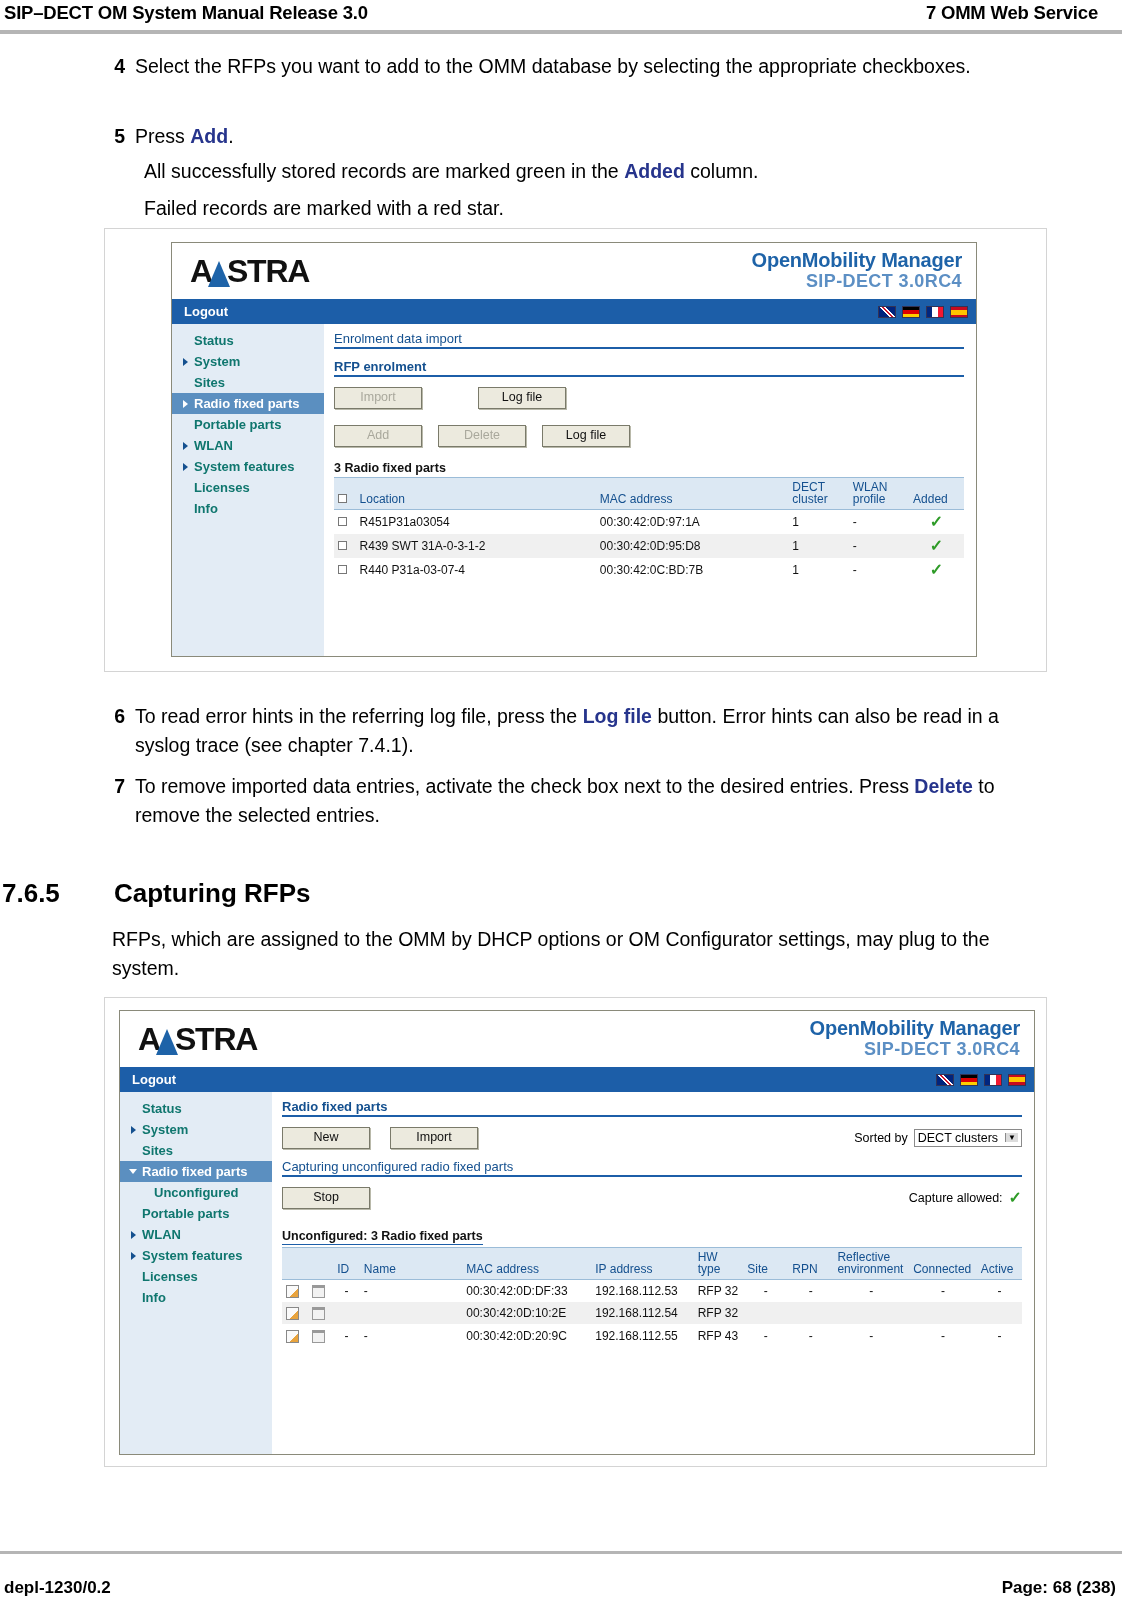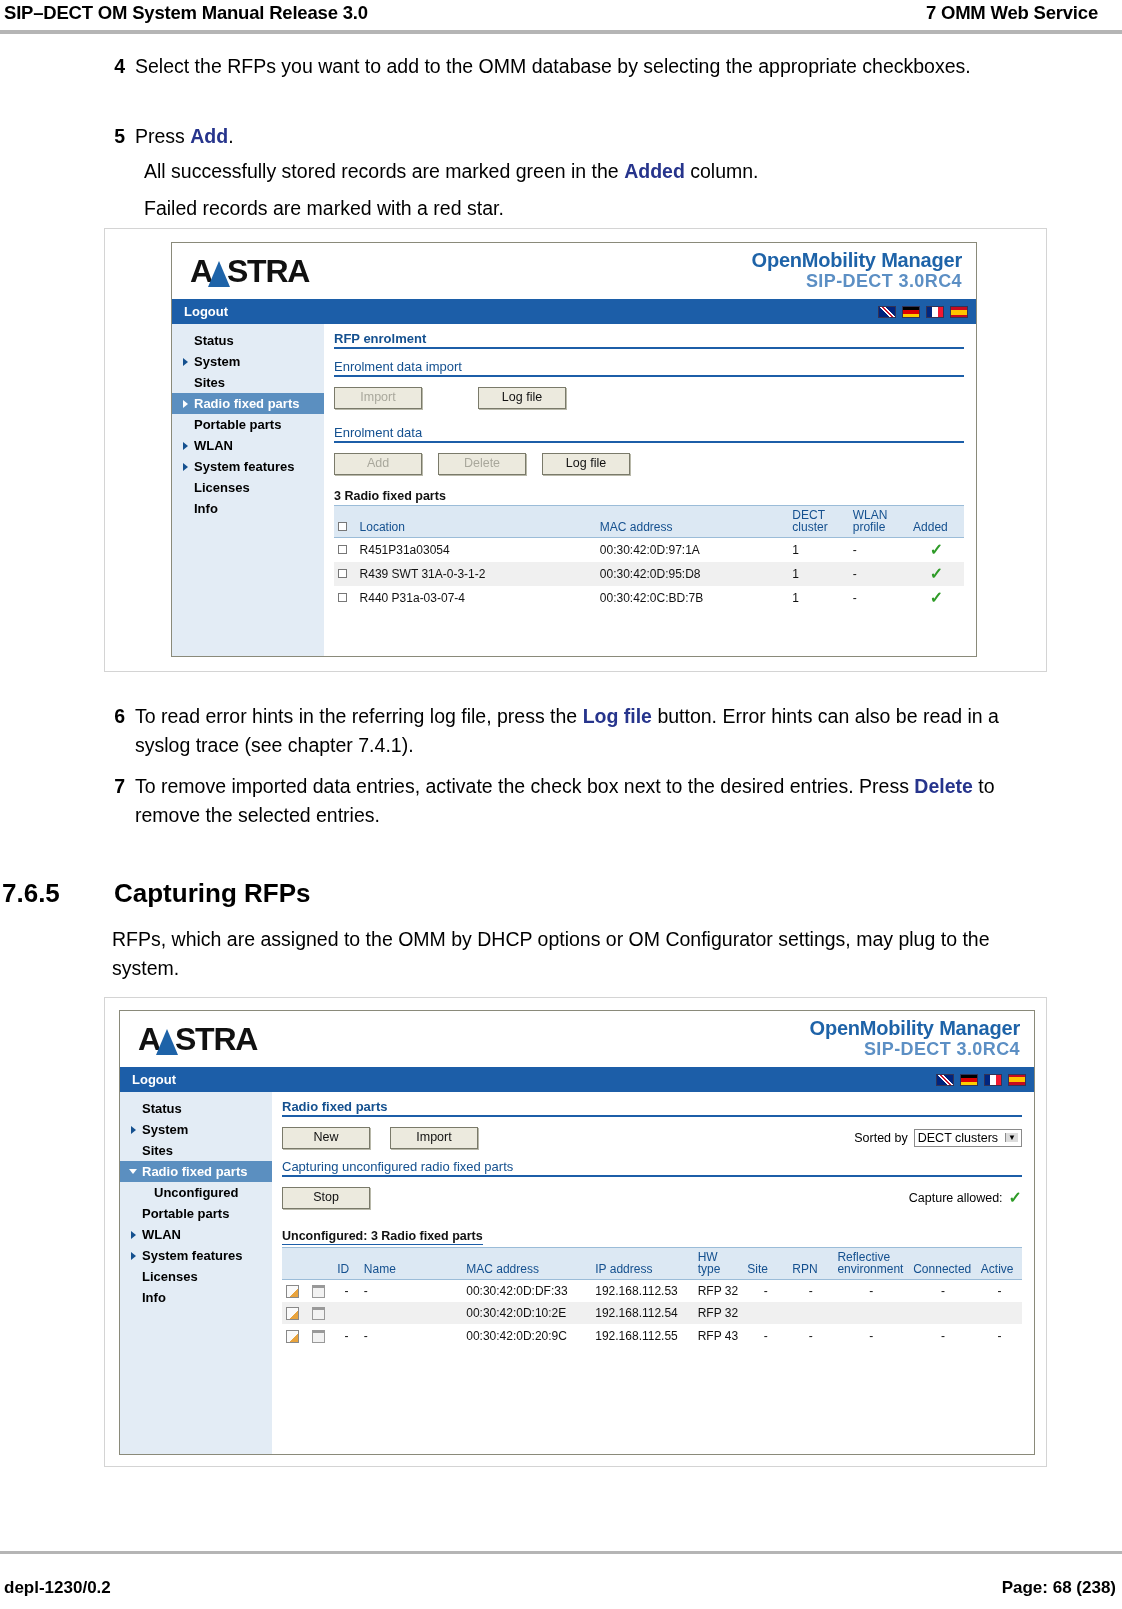--- a/index.html
+++ b/index.html
@@ -106,21 +106,21 @@
   .omm-bar .logout{ color:#ffffff; font-size:13px; font-weight:bold; }
   .flags{ display:flex; gap:6px; align-items:center; }
   .flag{ width:18px; height:12px; display:block; border:1px solid #335; }
 
   
   .omm-body{ display:flex; }
   .omm-nav{
     width:152px; flex:0 0 152px; background:#e3ecf5; padding:6px 0 10px 0;
   }
   .nav-item{
-    font-size:13px; font-weight:bold; color:#000000;
+    font-size:13px; font-weight:bold; color:#0f766e;
     padding:3px 4px 3px 22px; position:relative; white-space:nowrap;
   }
   .nav-item.sel{ background:#5b8fc0; color:#ffffff; }
   .nav-item.sub2{ padding-left:34px; }
   .nav-item .arrow{
     position:absolute; left:11px; top:7px;
     width:0;height:0;border-top:4px solid transparent;border-bottom:4px solid transparent;
     border-left:5px solid #14508f;
   }
   .nav-item.sel .arrow{ border-left-color:#ffffff; }
@@ -236,30 +236,29 @@
           <div class="nav-item"><span>Sites</span></div>
           <div class="nav-item sel"><span class="arrow"></span><span>Radio fixed parts</span></div>
           <div class="nav-item"><span>Portable parts</span></div>
           <div class="nav-item"><span class="arrow"></span><span>WLAN</span></div>
           <div class="nav-item"><span class="arrow"></span><span>System features</span></div>
           <div class="nav-item"><span>Licenses</span></div>
           <div class="nav-item"><span>Info</span></div>
         </div>
 
         <div class="omm-main">
+          <span class="sec-label plain">Enrolment data import</span>
           <span class="sec-label">RFP enrolment</span>
-          <span class="sec-label plain">Enrolment data import</span>
 
 
           <div class="row" style="margin-bottom:16px;">
             <div class="btn dis">Import</div>
             <div class="btn" style="margin-left:56px;">Log file</div>
           </div>
 
-          <span class="sec-label plain">Enrolment data</span>
 
           <div class="row" style="margin-bottom:14px;">
             <div class="btn dis">Add</div>
             <div class="btn dis" style="margin-left:16px;">Delete</div>
             <div class="btn" style="margin-left:16px;">Log file</div>
           </div>
 
           <div class="tbl-caption">3 Radio fixed parts</div>
           <table class="omm-tbl">
             <thead>

